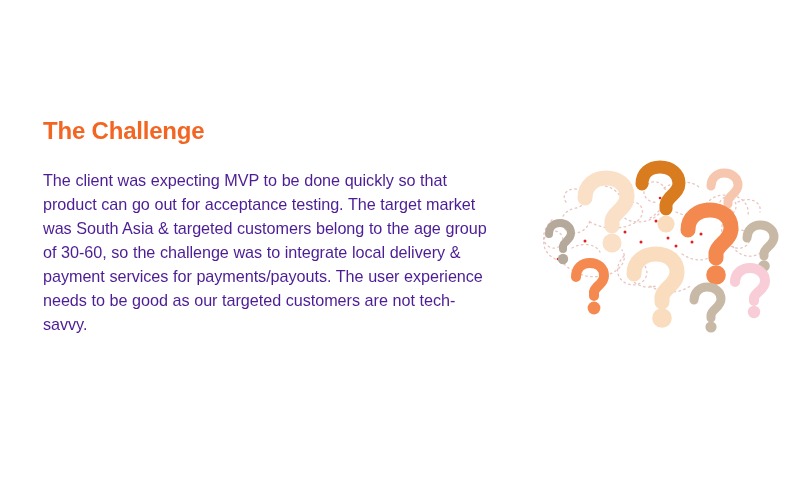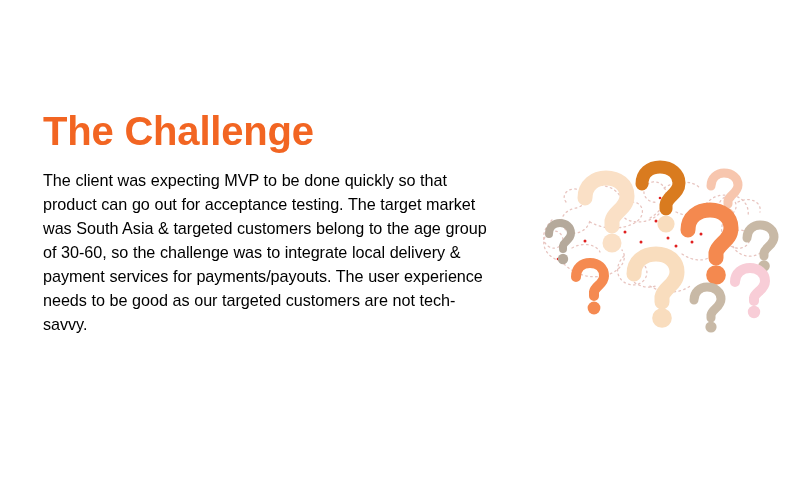--- a/index.html
+++ b/index.html
@@ -25,33 +25,33 @@
 
   
   #text-column {
     position: absolute;
     left: 43px;
     top: 112px;
     width: 500px;
   }
 
   #page-title {
-    font-size: 40px;
+    font-size: 24px;
     font-weight: bold;
     color: #F26522;
     letter-spacing: -0.2px;
     line-height: 38px;
     margin: 0 0 18px 0;
     white-space: nowrap;
   }
 
   #body-paragraph {
     font-size: 16.2px;
     line-height: 24px;
-    color: #000000;
+    color: #4c1d95;
     margin: 0;
     width: 452px;
     letter-spacing: -0.05px;
     word-spacing: 0.2px;
   }
 
   
   #illustration {
     position: absolute;
     left: 528px;

